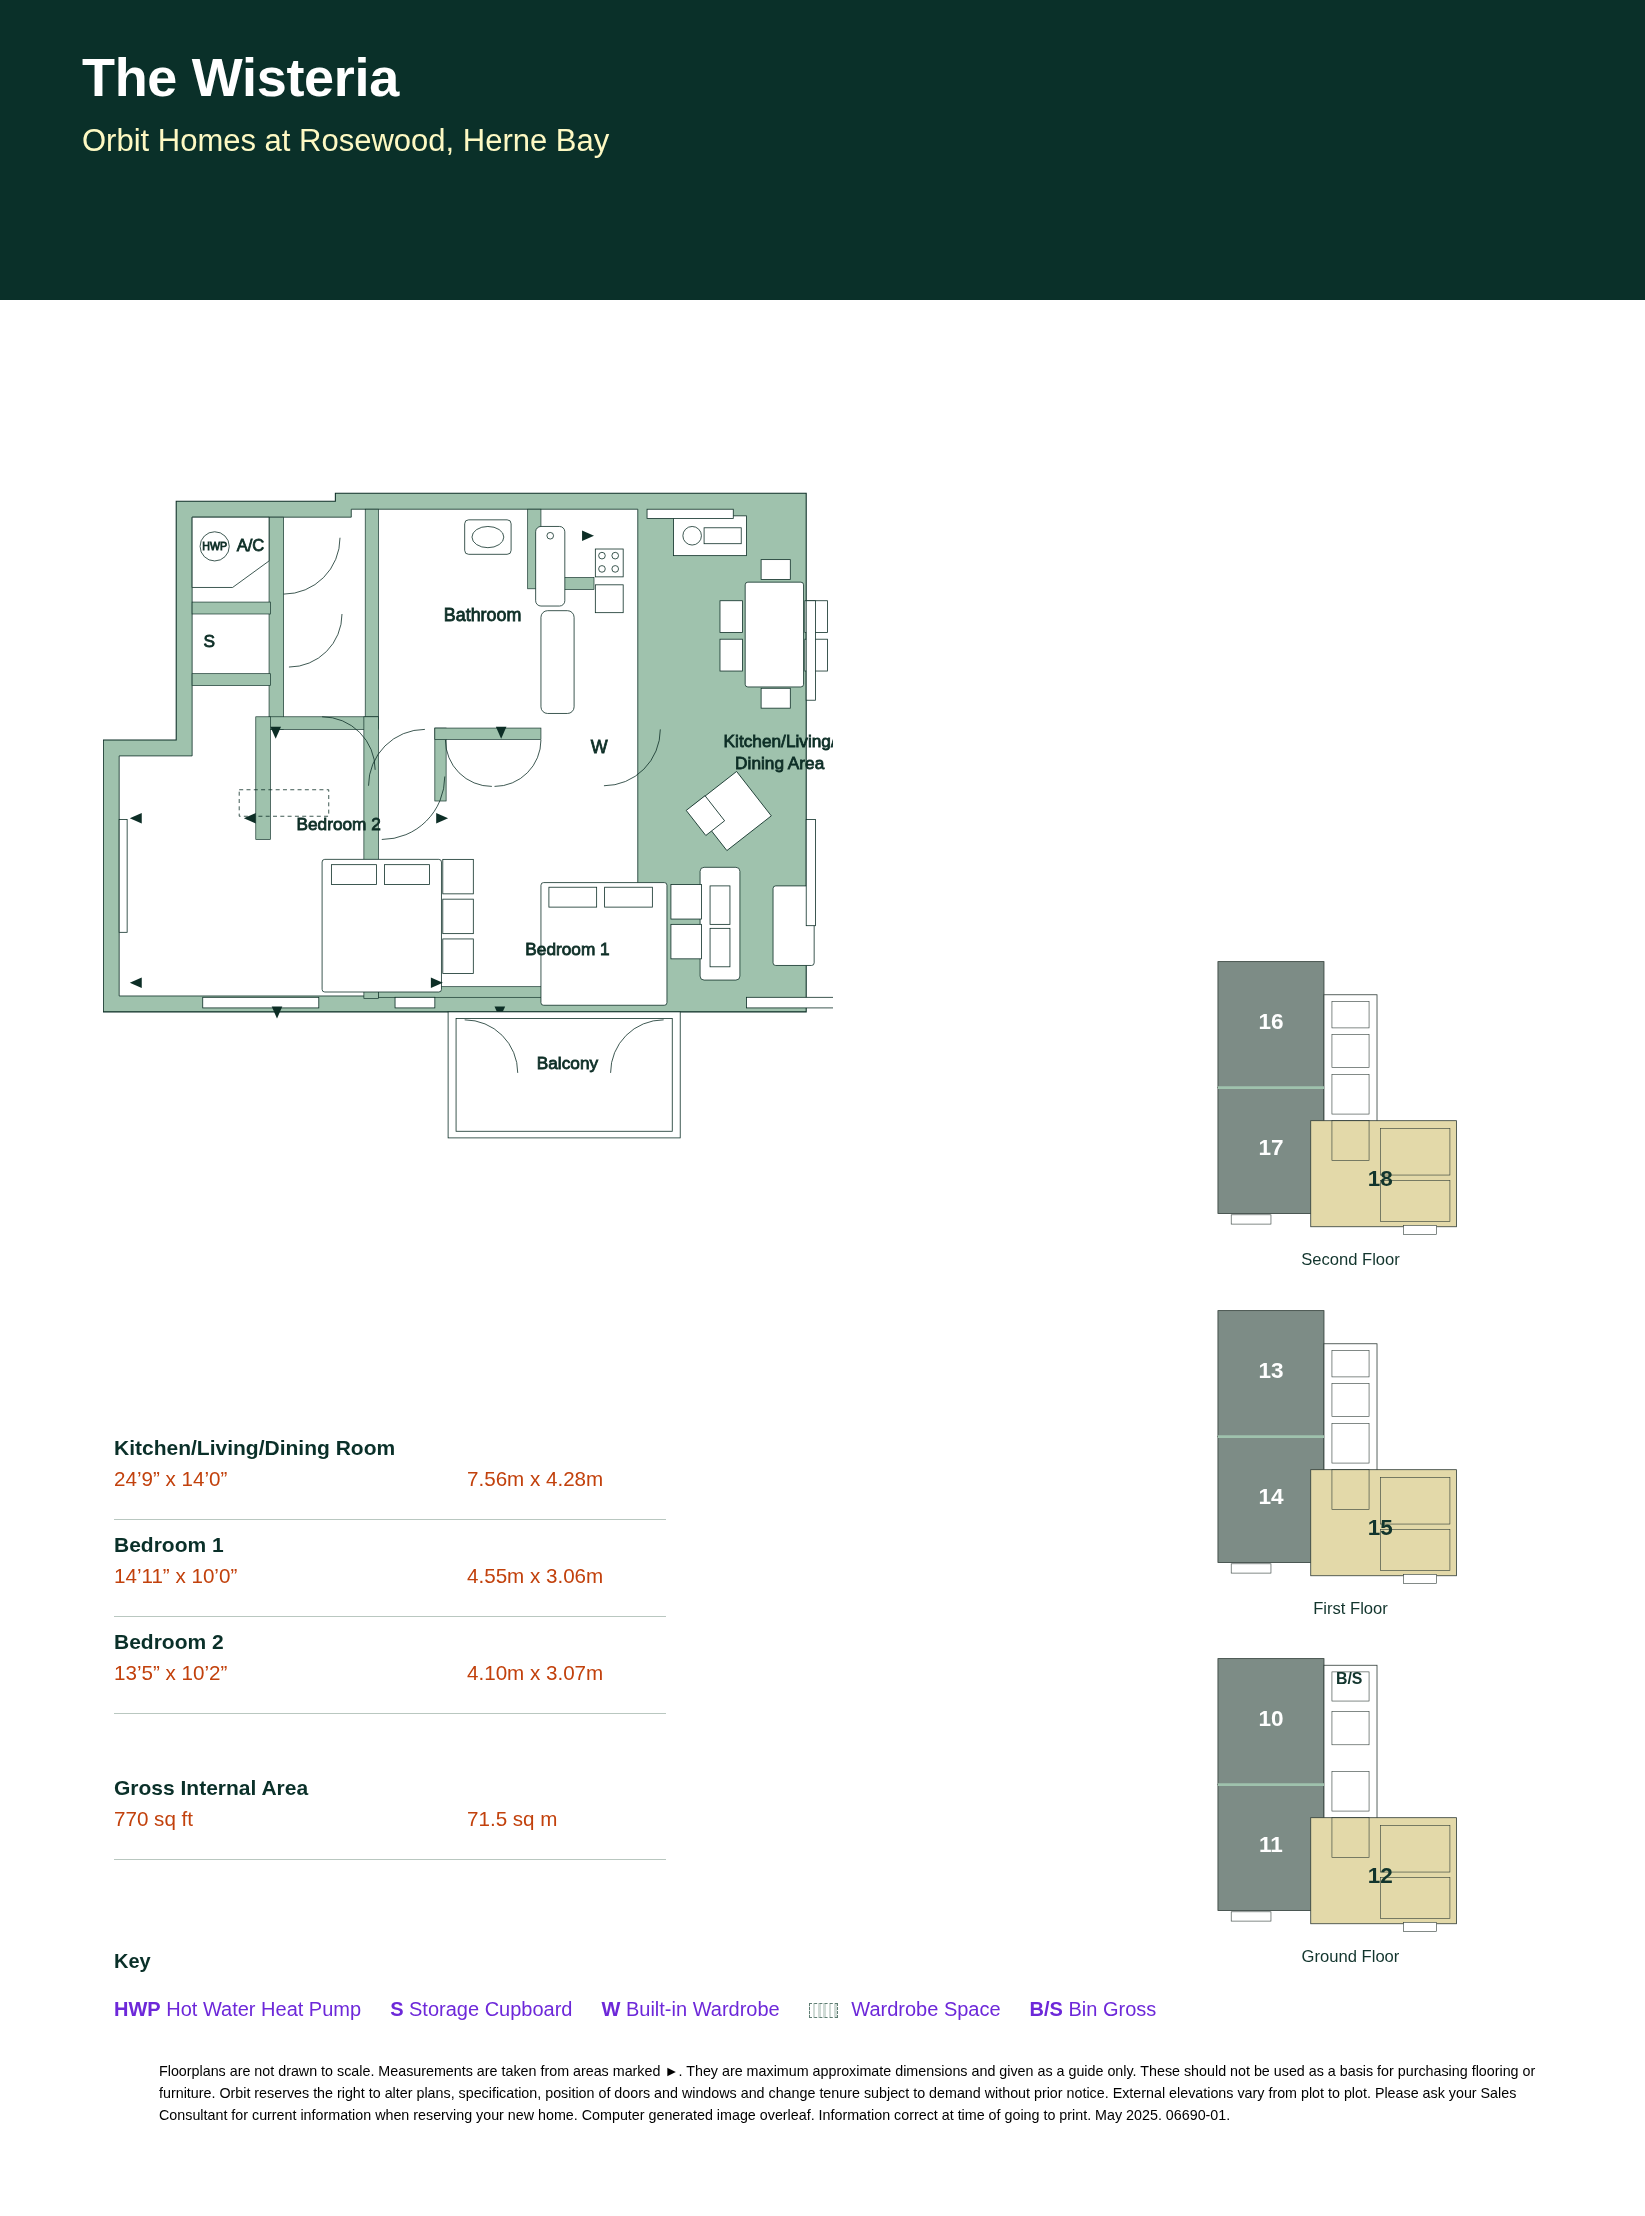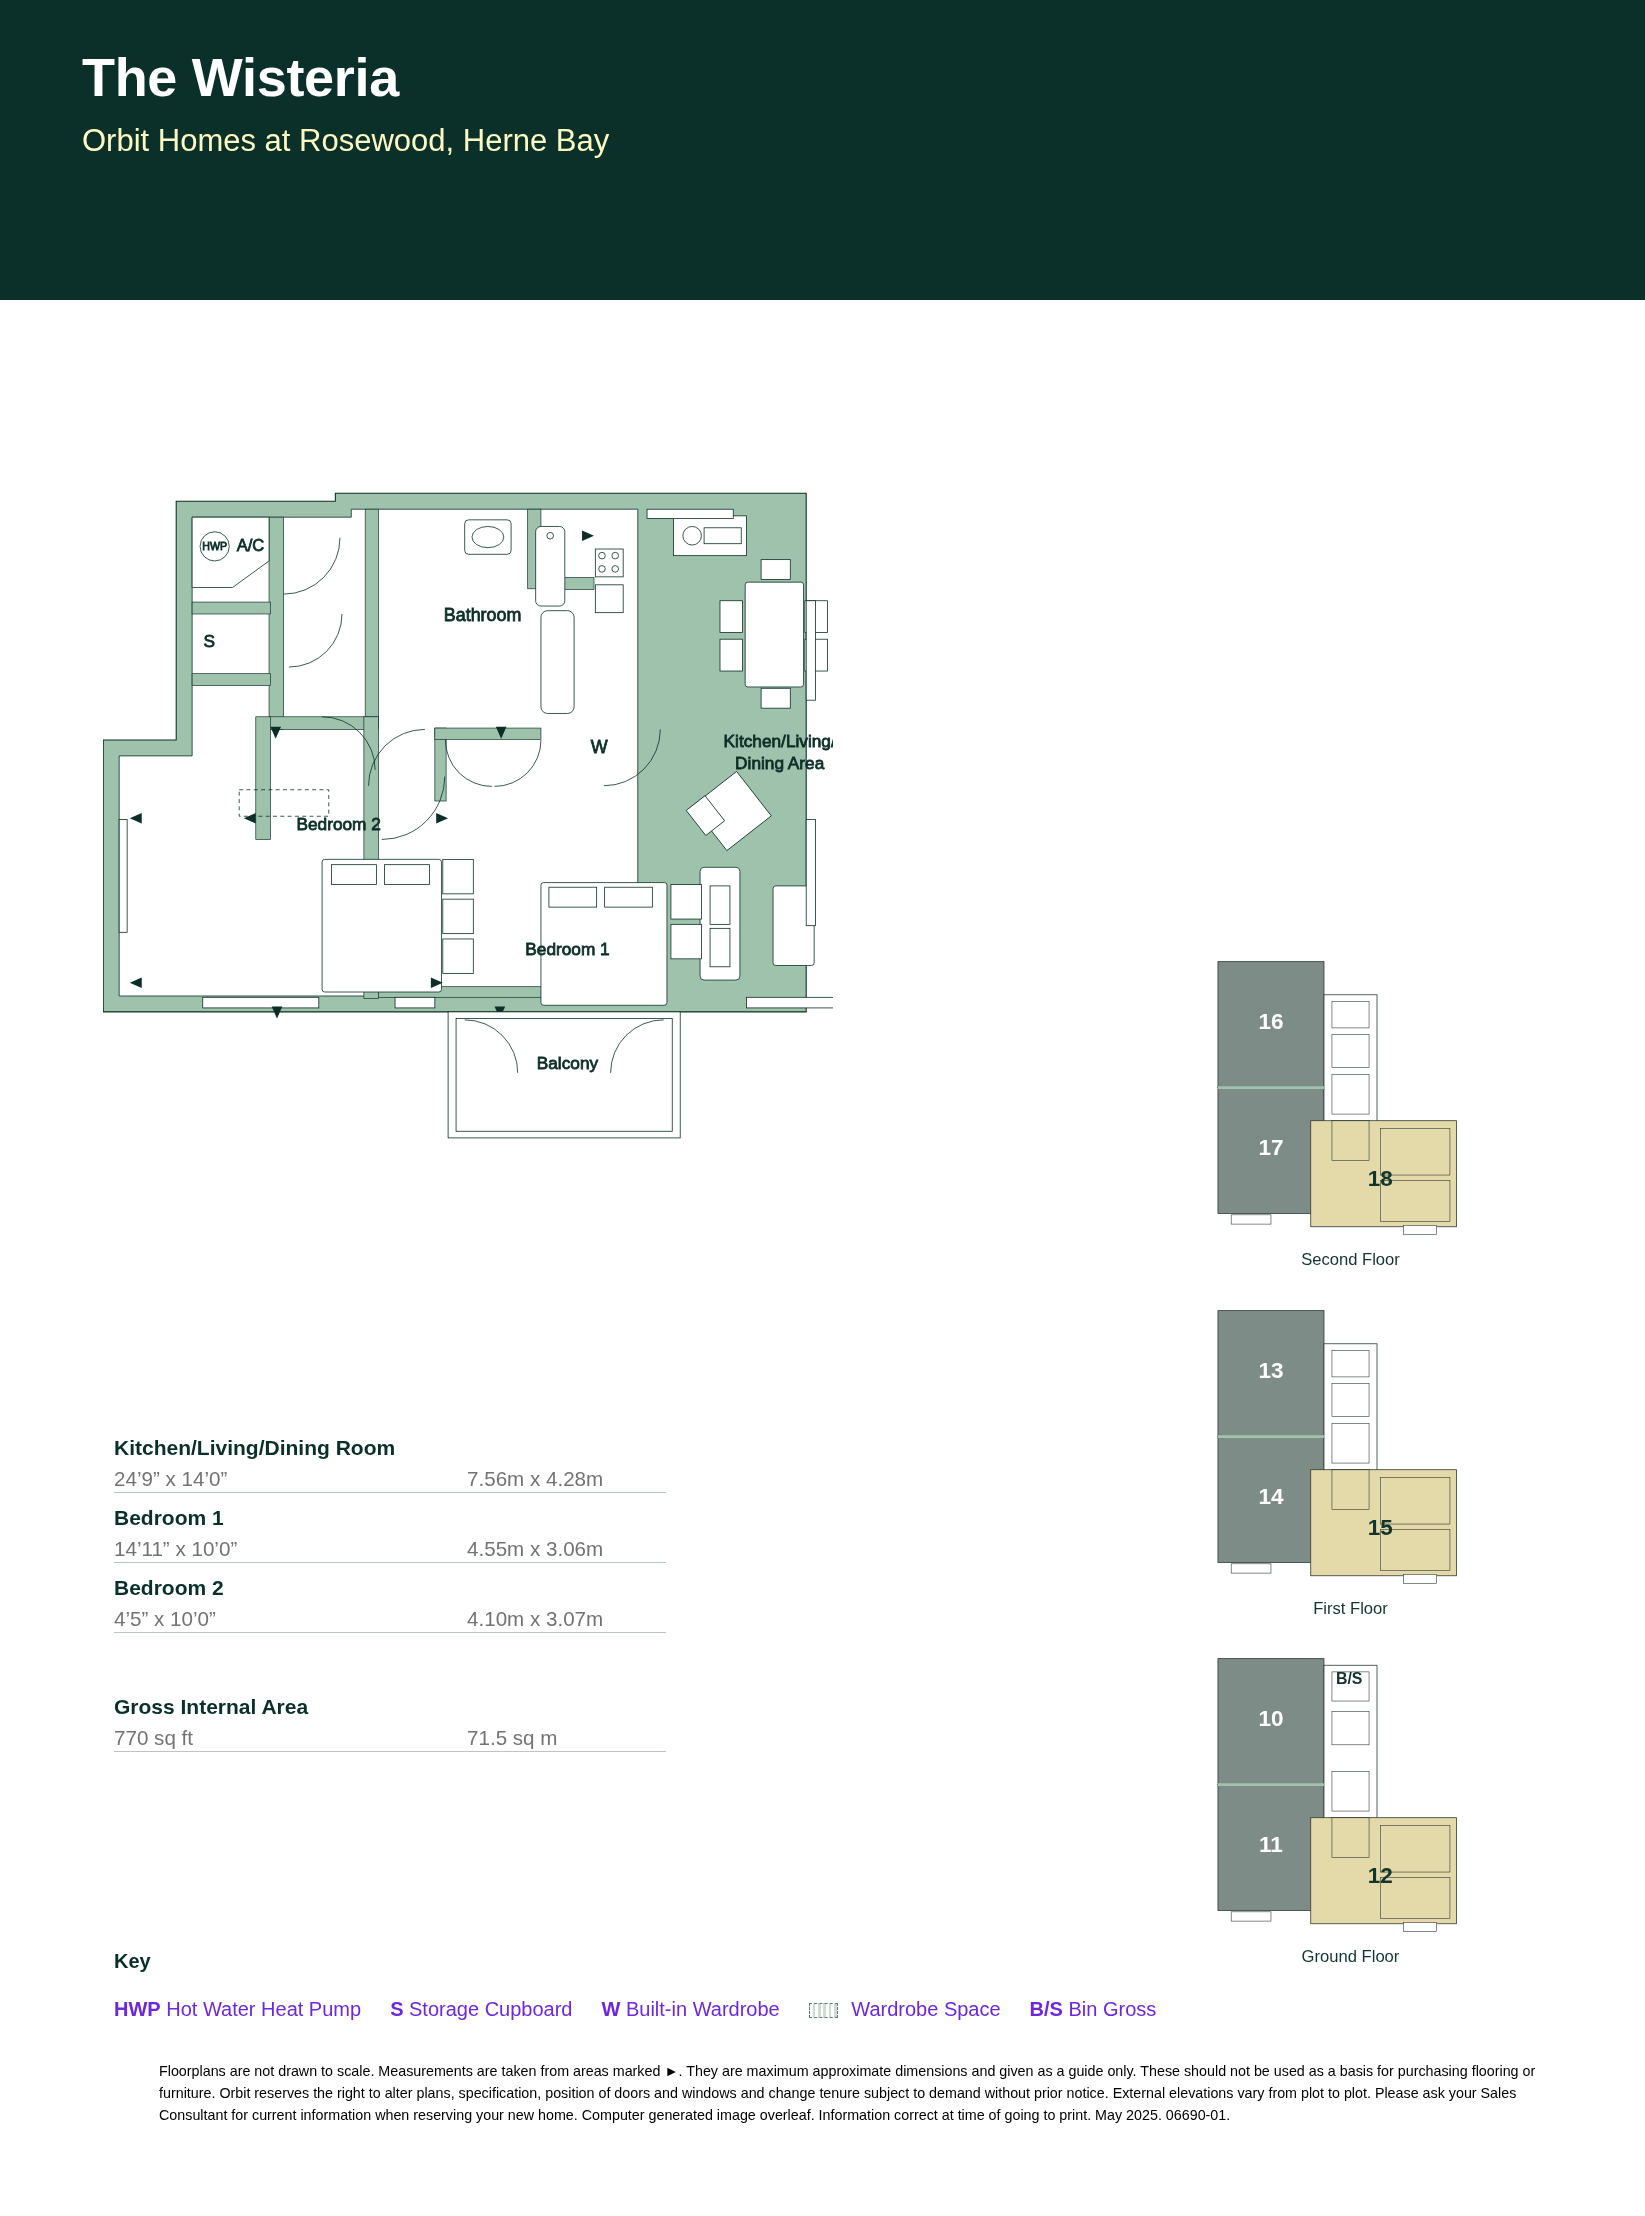--- a/index.html
+++ b/index.html
@@ -57,22 +57,22 @@
   .sched-row .rname {
     font-size: 21px;
     font-weight: bold;
     color: #0a3029;
     margin-bottom: 6.6px;
   }
   .sched-dims {
     display: flex;
     justify-content: space-between;
     font-size: 20.6px;
-    color: #737373;
-    padding-bottom: 1px;
+    color: #c2410c;
+    padding-bottom: 28px;
     border-bottom: 1px solid #b9c7c0;
     width: 552px;
   }
   .sched-dims .imp { }
   .sched-dims .met { width: 199px; }
   .gia { margin-top: 49px; }
 
   
   .key-block {
     position: absolute;
@@ -305,21 +305,21 @@
     <div class="rname">Bedroom 1</div>
     <div class="sched-dims">
       <span class="imp">14’11” x 10’0”</span>
       <span class="met">4.55m x 3.06m</span>
     </div>
   </div>
 
   <div class="sched-row">
     <div class="rname">Bedroom 2</div>
     <div class="sched-dims">
-      <span class="imp">4’5” x 10’0”</span>
+      <span class="imp">13’5” x 10’2”</span>
       <span class="met">4.10m x 3.07m</span>
     </div>
   </div>
 
   <div class="sched-row gia">
     <div class="rname">Gross Internal Area</div>
     <div class="sched-dims">
       <span class="imp">770 sq ft</span>
       <span class="met">71.5 sq m</span>
     </div>

